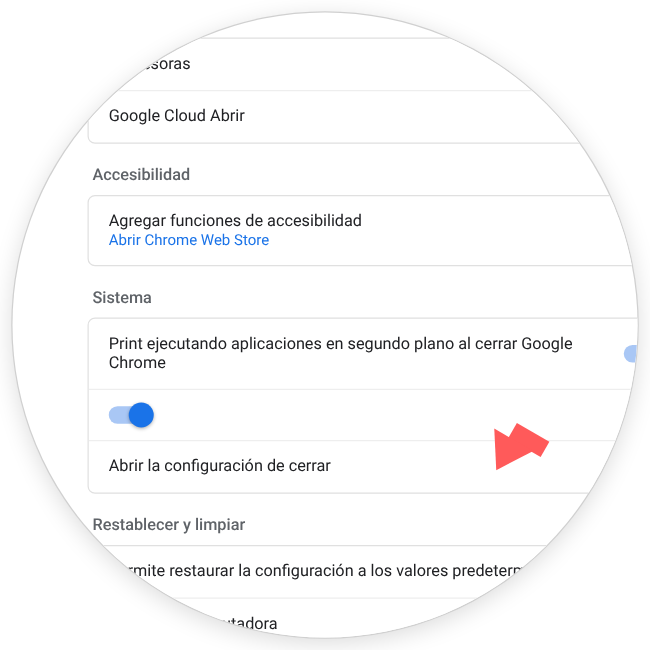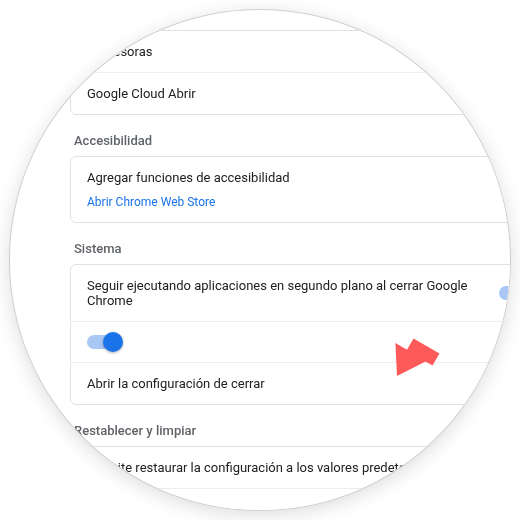--- a/index.html
+++ b/index.html
@@ -58,21 +58,21 @@
     cursor: pointer;
   }
   .row:last-child { border-bottom: none; }
   .row-label {
     color: #202124;
     font-size: 13px;
   }
   .row-sub {
     color: #1a73e8;
     font-size: 12px;
-    margin-top: 10px;
+    margin-top: 0;
     display: block;
   }
   .row-text { display: flex; flex-direction: column; }
   .toggle {
     width: 34px;
     height: 14px;
     border-radius: 7px;
     background: #a9c7f5;
     position: relative;
     flex-shrink: 0;
@@ -133,21 +133,21 @@
           <div class="row-text">
             <span class="row-label">Agregar funciones de accesibilidad</span>
             <span class="row-sub">Abrir Chrome Web Store</span>
           </div>
         </div>
       </div>
 
       <div class="section-title">Sistema</div>
       <div class="card">
         <div class="row">
-          <span class="row-label">Seguir ejecutando aplicaciones en segundo plano al cerrar Google Chrome</span>
+          <span class="row-label">Print ejecutando aplicaciones en segundo plano al cerrar Google Chrome</span>
           <div class="toggle"></div>
         </div>
         <div class="row">
           <div class="toggle"></div>
         </div>
         <div class="row">
           <span class="row-label">Abrir la configuración de cerrar</span>
         </div>
       </div>
 

